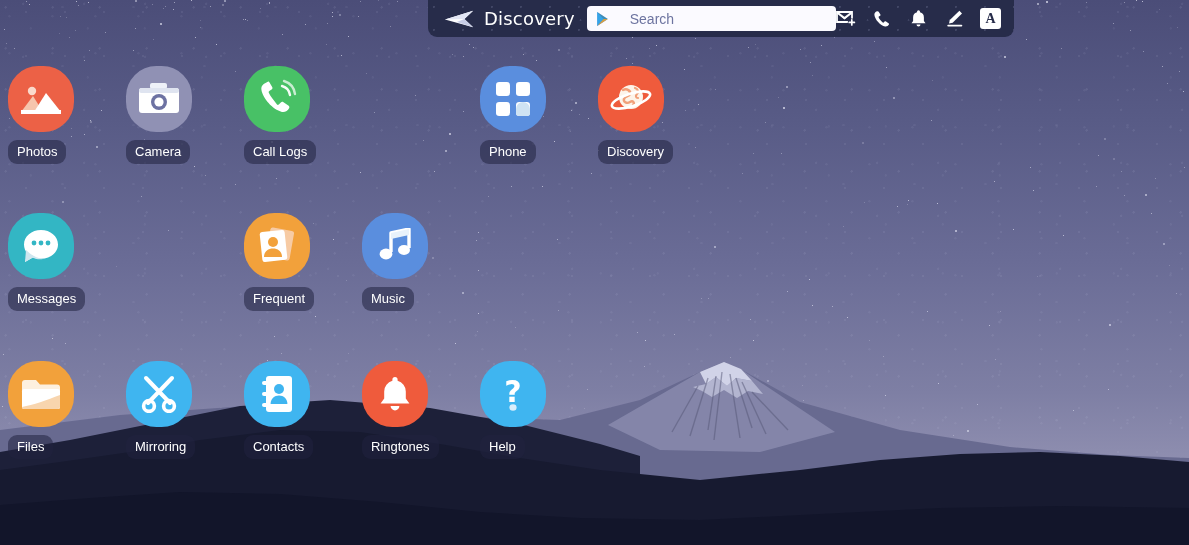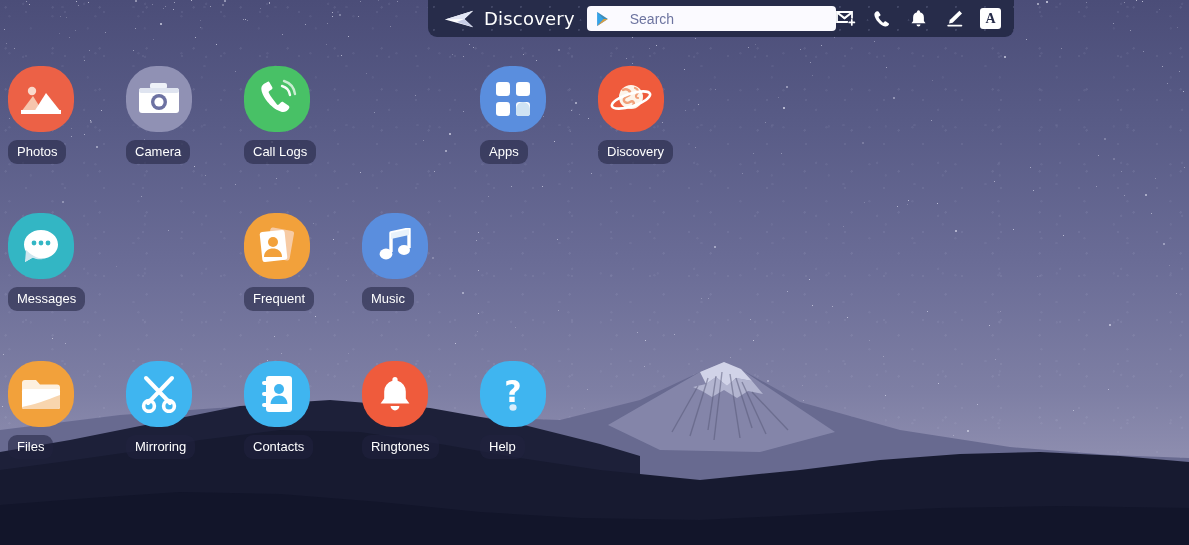--- a/index.html
+++ b/index.html
@@ -601,21 +601,21 @@
     <div class="app" style="left: 480px; top: 66px;">
       <div class="app-icon squircle" style="background: rgb(90, 142, 222);">
         <svg width="34" height="34" viewBox="0 0 34 34">
         <rect x="0" y="0" width="14" height="14" rx="3.2" fill="#ffffff"></rect>
         <rect x="20" y="0" width="14" height="14" rx="3.2" fill="#ffffff"></rect>
         <rect x="0" y="20" width="14" height="14" rx="3.2" fill="#ffffff"></rect>
         <rect x="20" y="20" width="14" height="14" rx="3.2" fill="#ffffff"></rect>
         <path d="M20 27 a7 7 0 0 1 14 0 v4 a3 3 0 0 1-3 3 h-8 a3 3 0 0 1-3-3 z" fill="#cfe3f3"></path>
         </svg>
       </div>
-      <div class="app-label">Apps</div>
+      <div class="app-label">Phone</div>
     </div>
     <div class="app" style="left: 598px; top: 66px;">
       <div class="app-icon squircle" style="background: rgb(239, 91, 60);">
         <svg width="42" height="34" viewBox="0 0 42 34">
         <circle cx="21" cy="15" r="12" fill="#fdf4ea"></circle>
         <path d="M13 8 c4-2 8 1 7 4 c-1 3-5 2-6 5 c-1 3 3 5 6 3 c3-2 5 1 3 3" fill="none" stroke="#f0a07a" stroke-width="2.4" stroke-linecap="round"></path>
         <path d="M25 6 c3 1 4 4 2 6 c-2 2-1 4 1 4" fill="none" stroke="#f0a07a" stroke-width="2.2" stroke-linecap="round"></path>
         <ellipse cx="21" cy="18" rx="20" ry="6.4" fill="none" stroke="#ffffff" stroke-width="2.6" transform="rotate(-18 21 18)"></ellipse>
         <path d="M8 23 a12 12 0 0 0 24-6" fill="none" stroke="#f6c9b3" stroke-width="0"></path>
         </svg>

